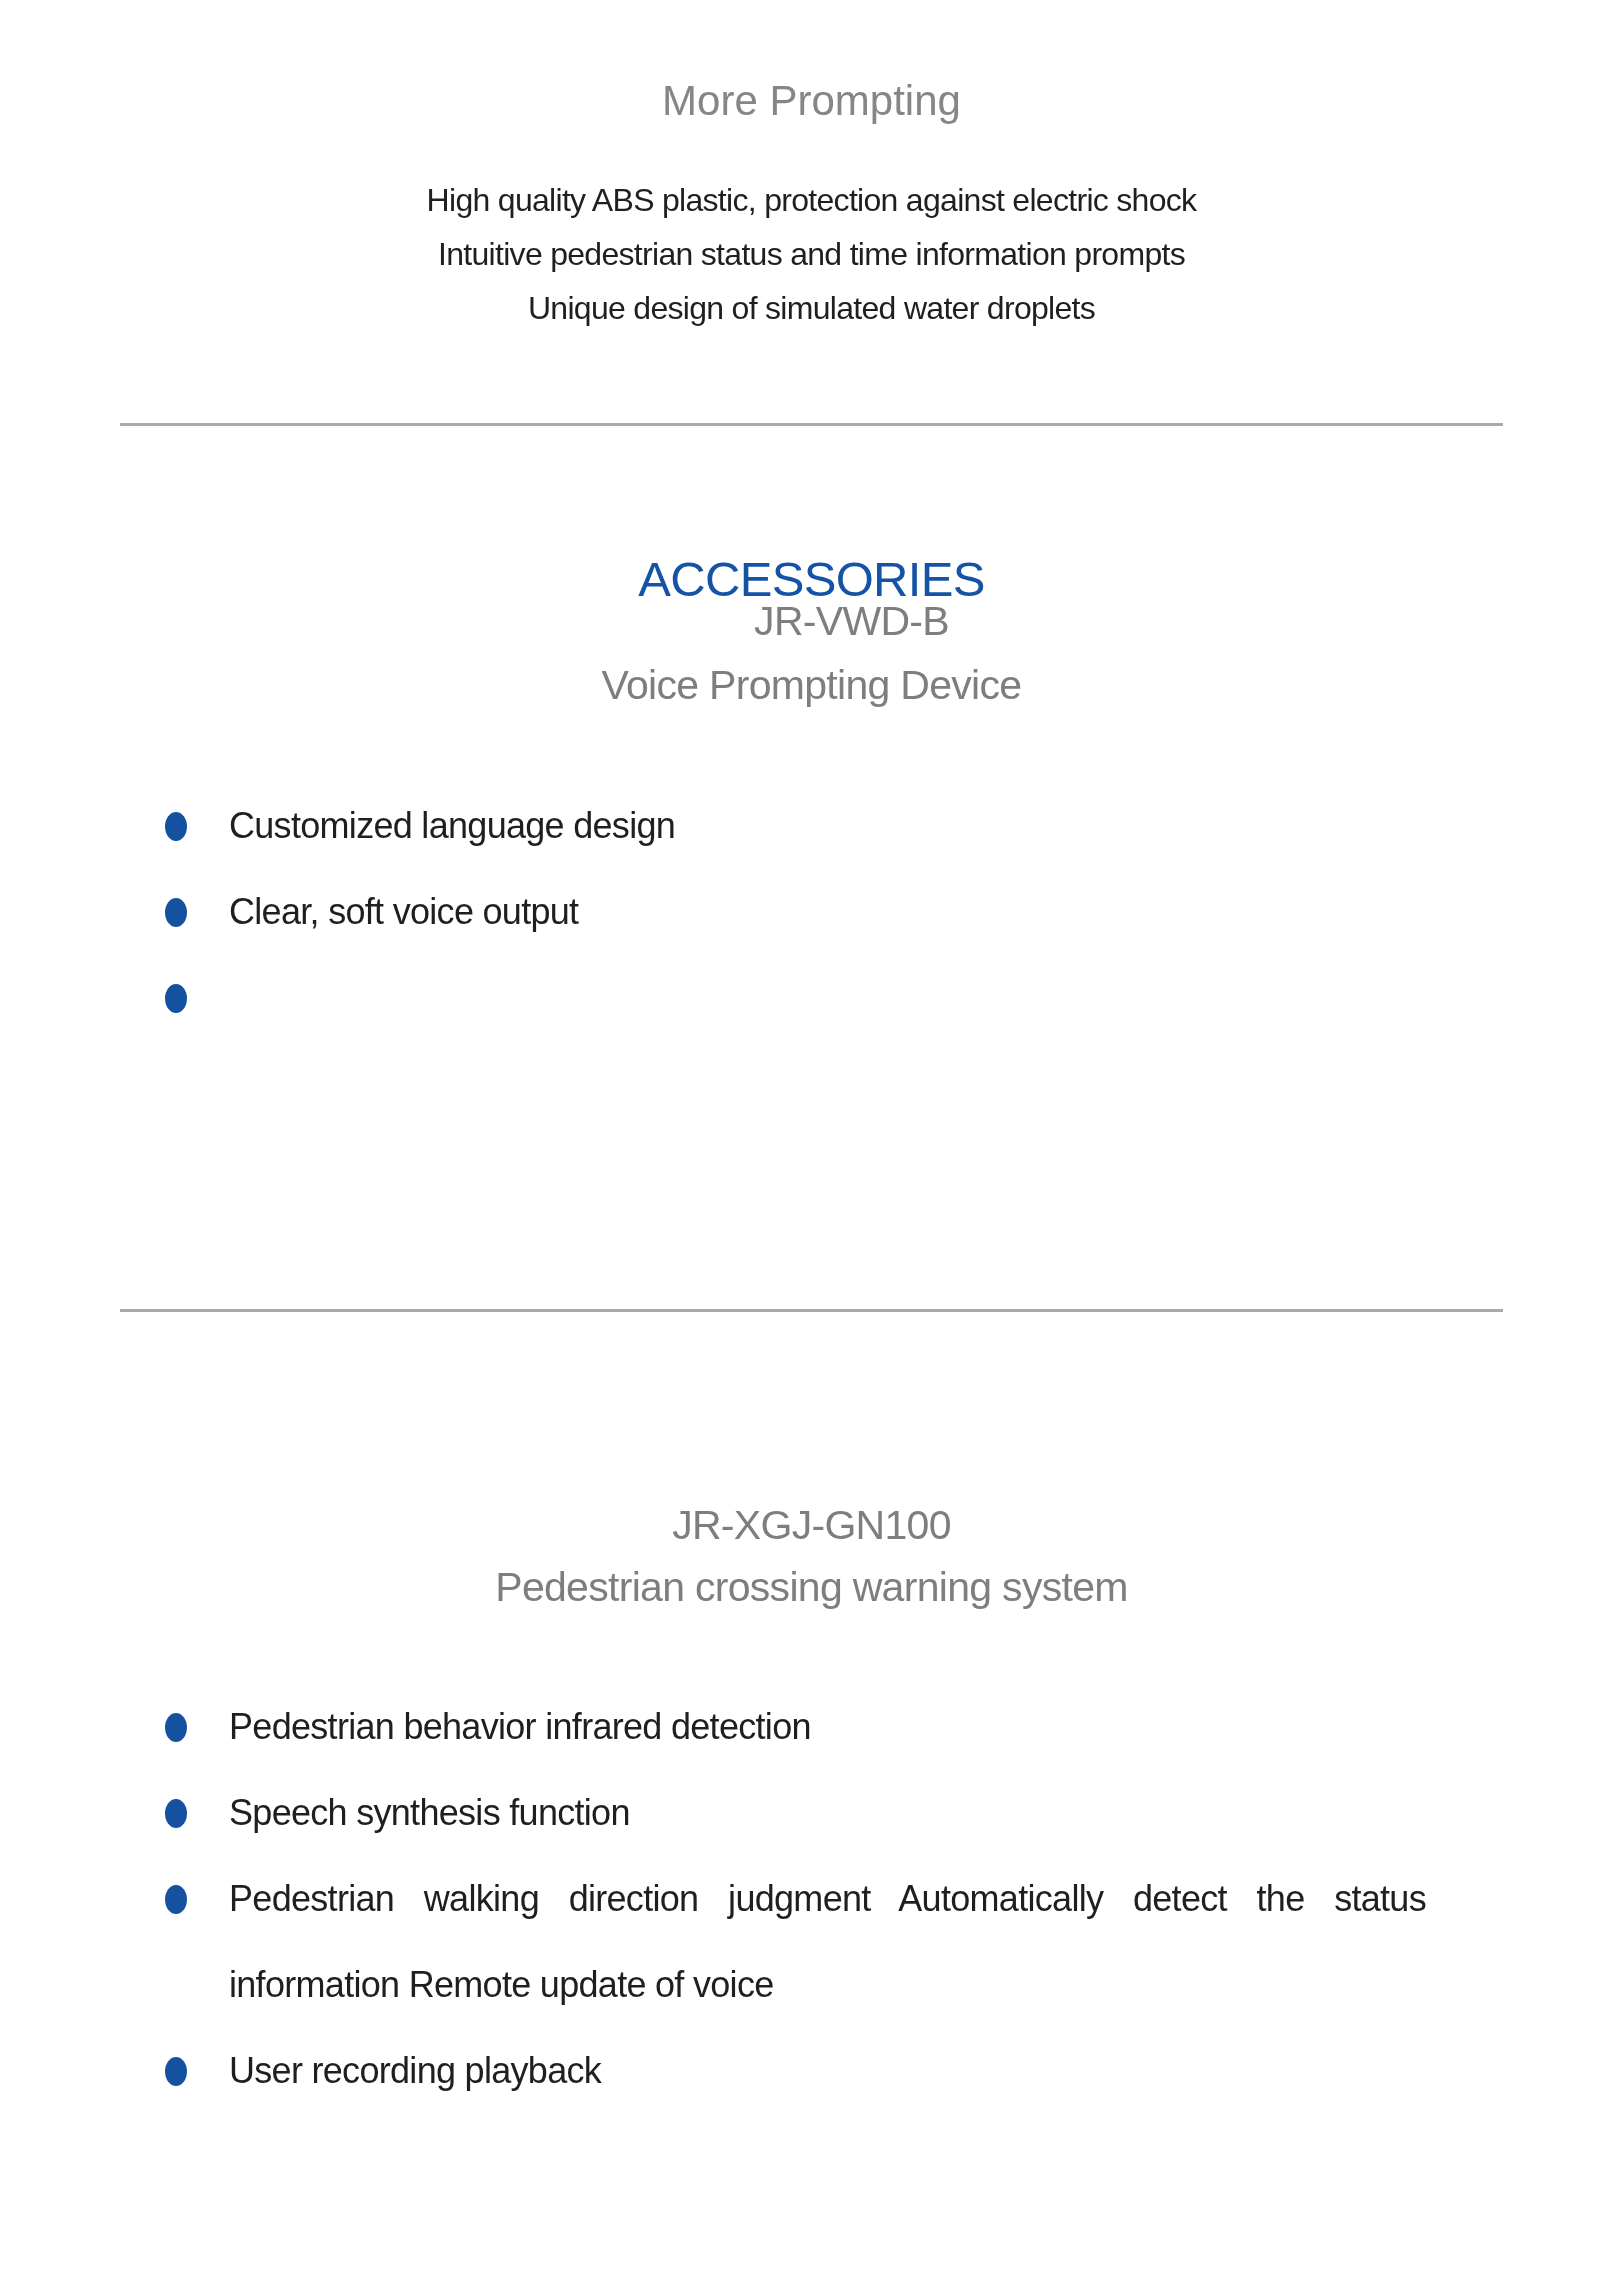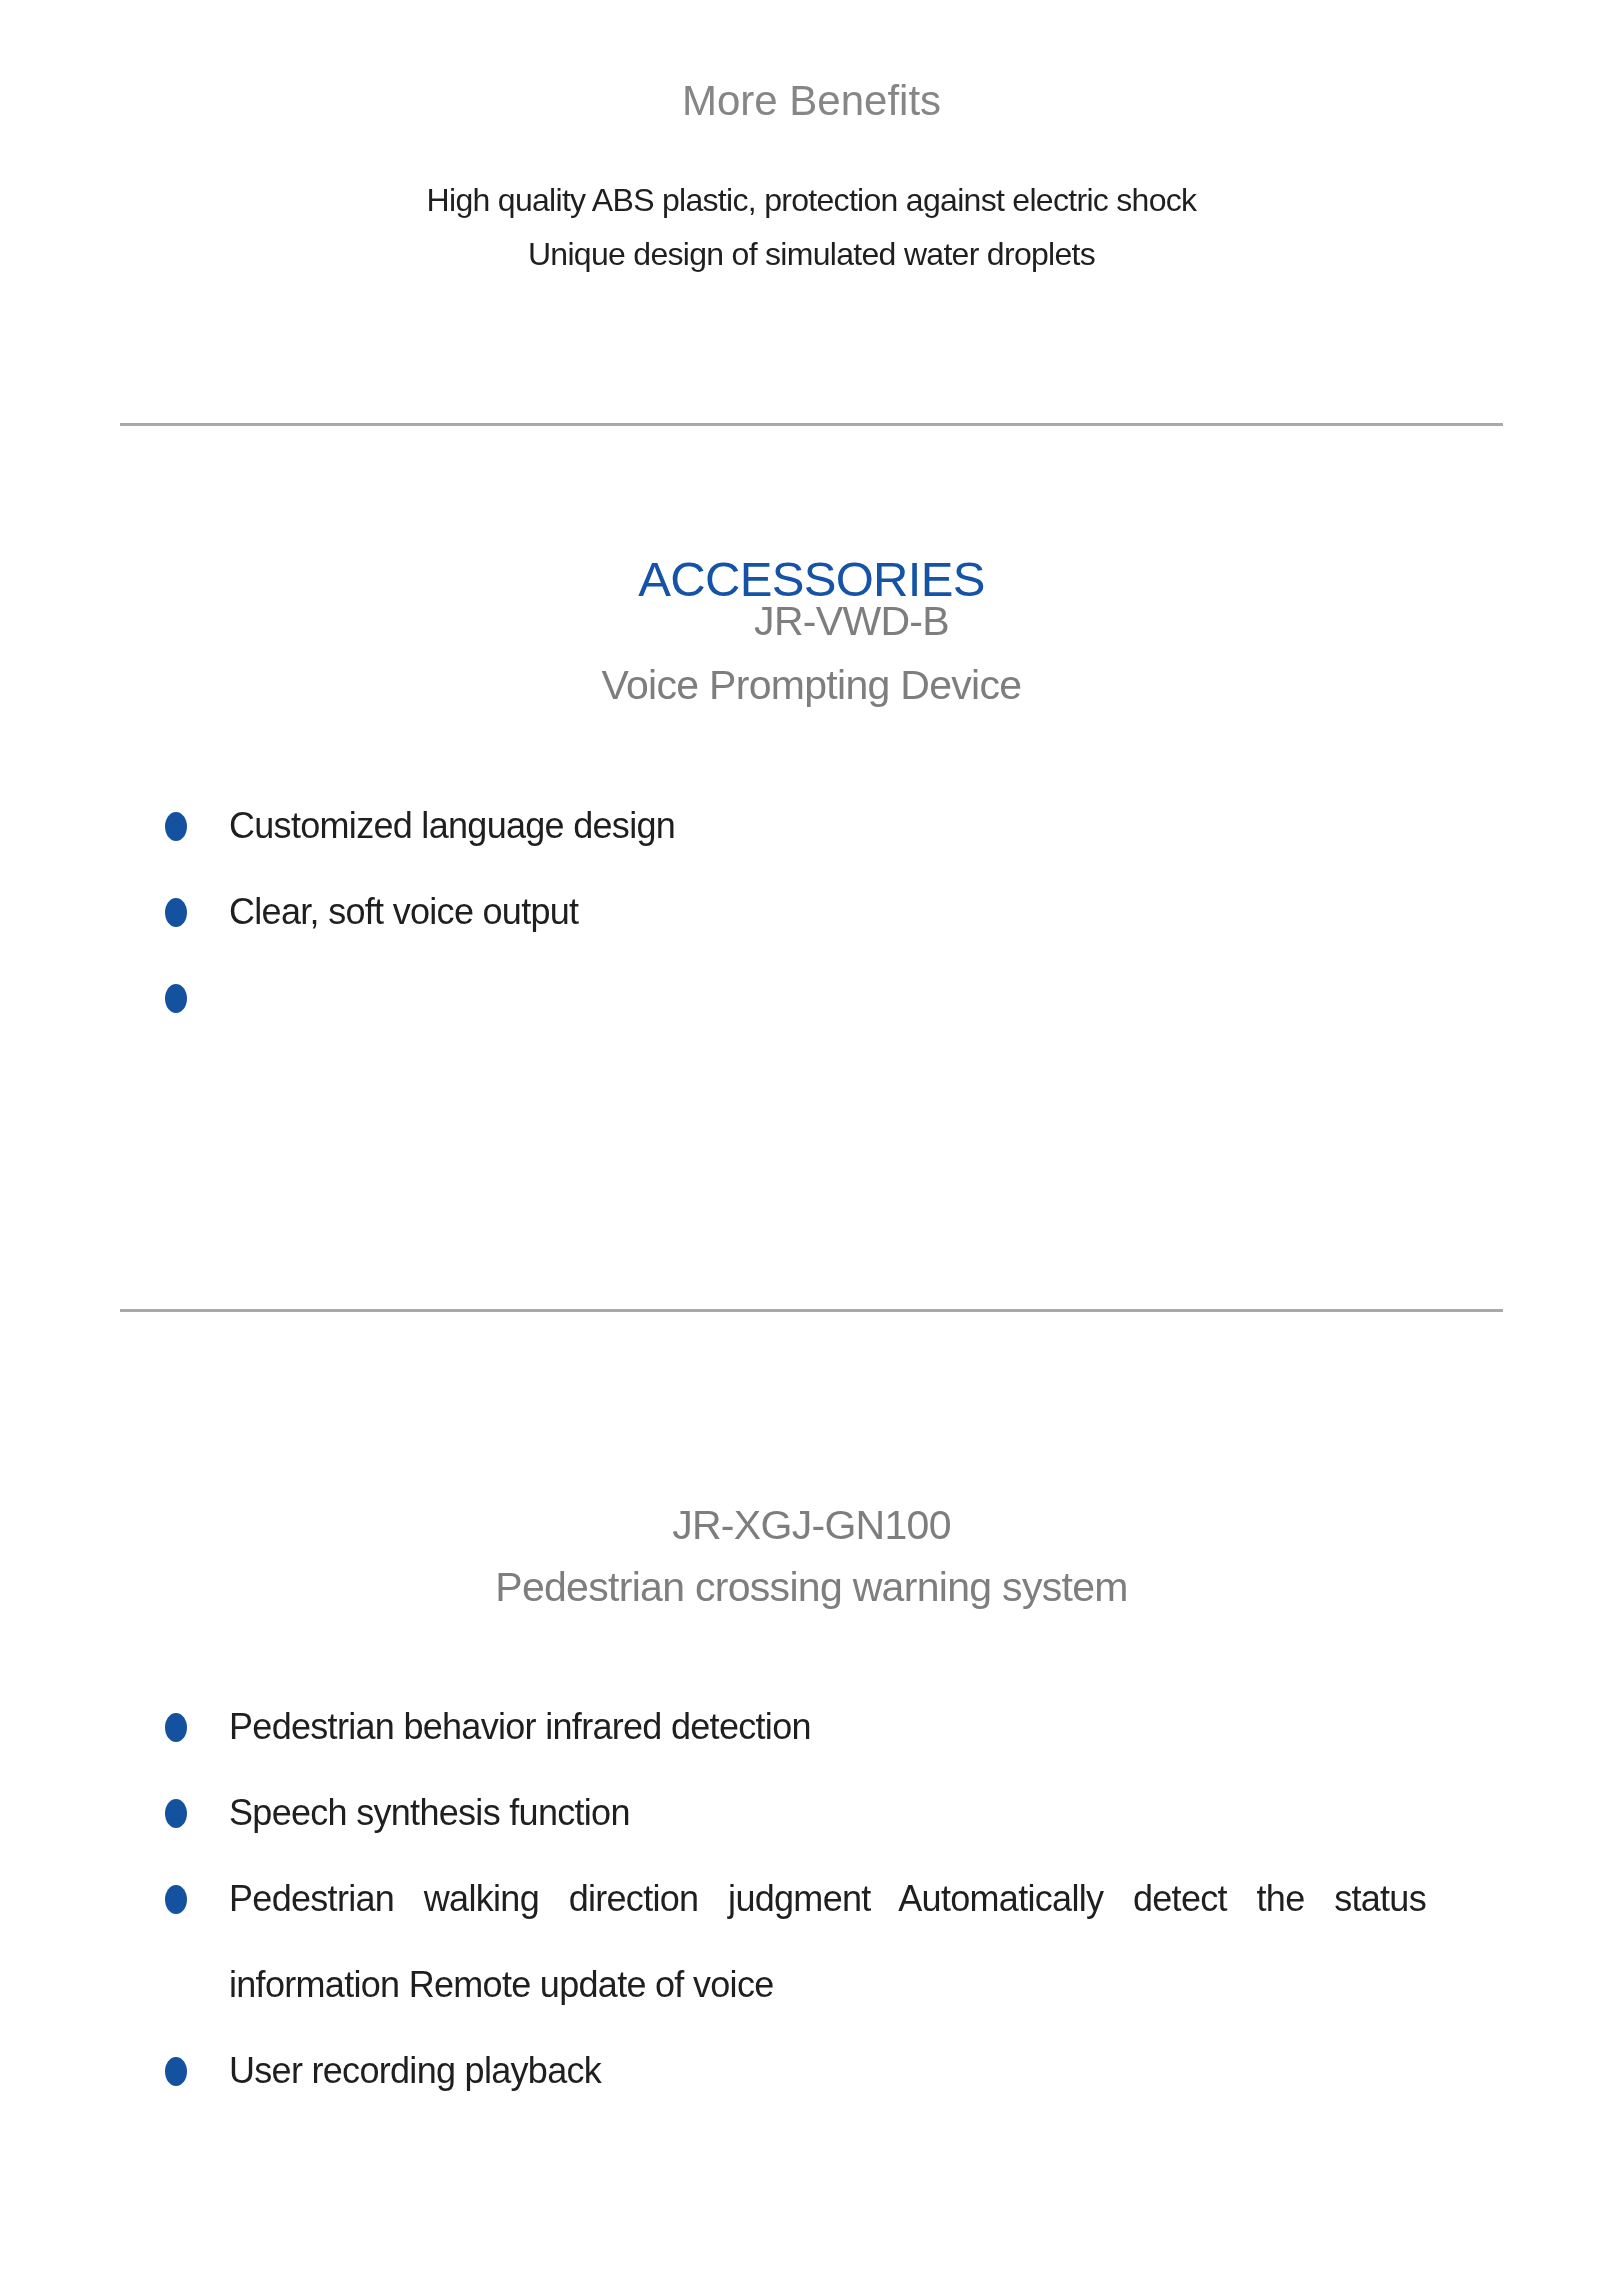--- a/index.html
+++ b/index.html
@@ -100,24 +100,25 @@
     height: 29px;
     border-radius: 50%;
     background: #14519f;
   }
 </style>
 </head>
 <body>
 
 <div id="page">
 
-  <div class="centered section-title-gray">More Benefits</div>
+  <div class="centered section-title-gray">More Prompting</div>
 
   <div id="intro-lines">
     <div>High quality ABS plastic, protection against electric shock</div>
+    <div>Intuitive pedestrian status and time information prompts</div>
     <div>Unique design of simulated water droplets</div>
   </div>
 
   <div id="divider-1" class="divider"></div>
 
   <div id="accessories-title" class="centered">ACCESSORIES</div>
 
   <div id="accessories-model" class="centered model-heading">JR-VWD-B</div>
 
   <div id="accessories-name" class="centered model-heading">Voice Prompting Device</div>

